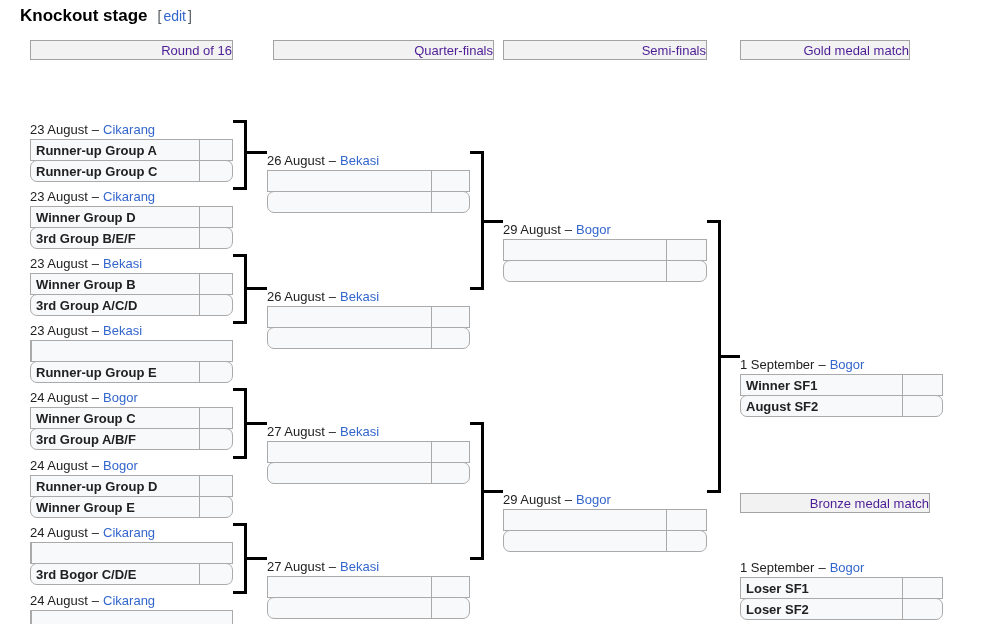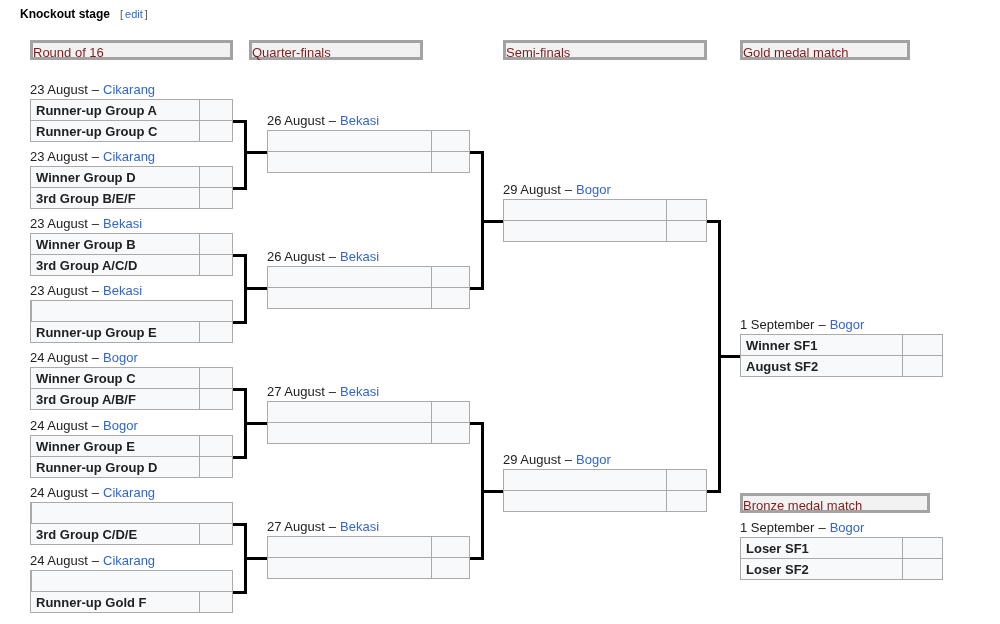--- a/index.html
+++ b/index.html
@@ -1,53 +1,53 @@
 <!DOCTYPE html>
 <html><head>
 <meta charset="utf-8">
 <style>
   html,body{margin:0;padding:0;background:#fff;}
   #stage{position:relative;width:1000px;height:624px;background:#fff;
          font-family:"Liberation Sans",sans-serif;font-size:13px;color:#202122;overflow:hidden;}
   
   .page-title-row{position:absolute;left:20px;top:6px;white-space:nowrap;}
-  .page-title{font-size:12px;font-weight:bold;color:#000;}
-  .edit-wrap{font-size:11px;margin-left:10px;color:#54595d;}
+  .page-title{font-size:17px;font-weight:bold;color:#000;}
+  .edit-wrap{font-size:14px;margin-left:10px;color:#54595d;}
   .edit-link{color:#3366cc;text-decoration:none;cursor:pointer;margin:0 2px;}
   
-  .col-header{position:absolute;height:20px;line-height:19px;text-align:left;
-              background:#f2f2f2;border:3px solid #a3a3a3;color:#7f1d1d;box-sizing:border-box;}
+  .col-header{position:absolute;height:20px;line-height:19px;text-align:right;
+              background:#f2f2f2;border:1px solid #a3a3a3;color:#4c1d95;box-sizing:border-box;}
   
   .match{position:absolute;}
-  .match .date{height:17px;line-height:15px;white-space:nowrap;color:#202122;}
+  .match .date{height:17px;line-height:15px;white-space:nowrap;color:#202122;margin-top:40px;}
   .sep{margin:0 4px;}
   .venue{color:#3366cc;text-decoration:none;cursor:pointer;}
   .team-row{display:flex;height:22px;box-sizing:border-box;border:1px solid #aaa;background:#f8f9fa;font-weight:bold;}
-  .team-row + .team-row{margin-top:-1px;}
+  .team-row + .team-row{margin-top:-1px;border-radius:7px;}
   .team{flex:1;padding:3px 0 0 5px;overflow:hidden;white-space:nowrap;box-sizing:border-box;}
   .score{border-left:1px solid #aaa;box-sizing:border-box;padding-top:3px;text-align:center;}
   .c1{width:203px;} .c1 .score{width:33px;}
   .c2{width:203px;} .c2 .score{width:38px;}
   .c3{width:204px;} .c3 .score{width:40px;}
   .c4{width:203px;} .c4 .score{width:40px;}
   
   .hline{position:absolute;height:3px;background:#000;}
   .vline{position:absolute;width:3px;background:#000;}
 </style>
 </head>
 <body>
 
 <div id="stage">
 
   <div class="page-title-row">
     <span class="page-title">Knockout stage</span><span class="edit-wrap"><span>[</span><a class="edit-link">edit</a><span>]</span></span>
   </div>
 
   <div class="col-header" style="left:30px;top:40px;width:203px">Round of 16</div>
-  <div class="col-header" style="left:249px;top:40px;width:174px">Quarter-finals</div>
+  <div class="col-header" style="left:273px;top:40px;width:221px">Quarter-finals</div>
   <div class="col-header" style="left:503px;top:40px;width:204px">Semi-finals</div>
   <div class="col-header" style="left:740px;top:40px;width:170px">Gold medal match</div>
   <div class="col-header" style="left:740px;top:493px;width:190px">Bronze medal match</div>
 
   <div class="match c1" style="left:30px;top:82px">
     <div class="date"><span>23 August</span><span class="sep">–</span><a class="venue">Cikarang</a></div>
     <div>
       <div class="team-row">
           <span class="team">Runner-up Group A</span>
           <span class="score"></span>
@@ -106,37 +106,37 @@
       <div class="team-row">
           <span class="team">3rd Group A/B/F</span>
           <span class="score"></span>
         </div>
     </div>
   </div>
   <div class="match c1" style="left:30px;top:418px">
     <div class="date"><span>24 August</span><span class="sep">–</span><a class="venue">Bogor</a></div>
     <div>
       <div class="team-row">
+          <span class="team">Runner-up Group D</span>
+          <span class="score"></span>
+        </div>
+      <div class="team-row">
           <span class="team">Winner Group E</span>
-          <span class="score"></span>
-        </div>
-      <div class="team-row">
-          <span class="team">Runner-up Group D</span>
           <span class="score"></span>
         </div>
     </div>
   </div>
   <div class="match c1" style="left:30px;top:485px">
     <div class="date"><span>24 August</span><span class="sep">–</span><a class="venue">Cikarang</a></div>
     <div>
       <div class="team-row">
           <span class="score"></span>
         </div>
       <div class="team-row">
-          <span class="team">3rd Group C/D/E</span>
+          <span class="team">3rd Bogor C/D/E</span>
           <span class="score"></span>
         </div>
     </div>
   </div>
   <div class="match c1" style="left:30px;top:553px">
     <div class="date"><span>24 August</span><span class="sep">–</span><a class="venue">Cikarang</a></div>
     <div>
       <div class="team-row">
           <span class="score"></span>
         </div>

